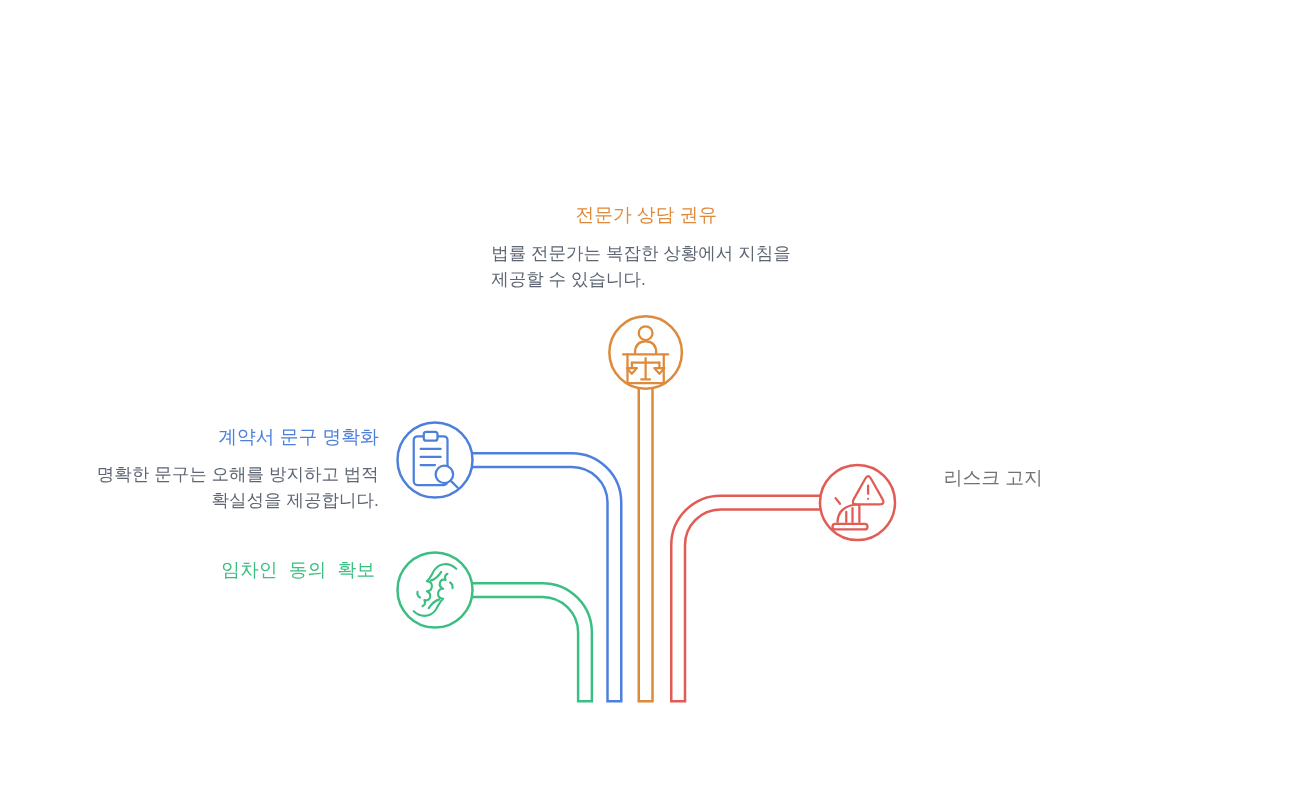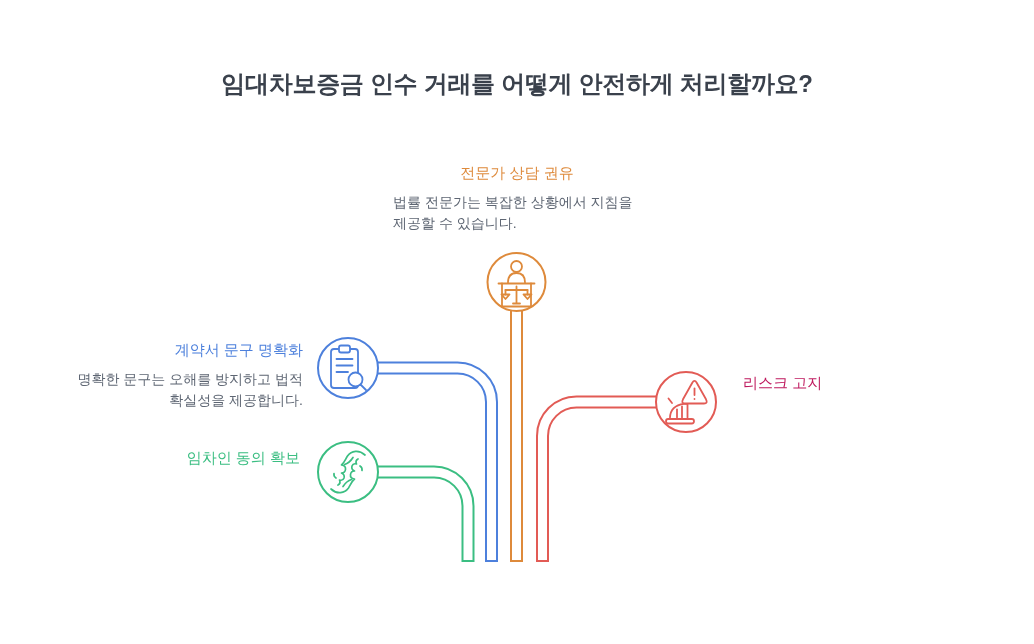--- a/index.html
+++ b/index.html
@@ -25,24 +25,24 @@
   .step-body{
     font-size:14px;line-height:21px;color:#5e6673;
     white-space:pre-line;margin:0;
   }
   .align-right{text-align:right;}
   .align-left{text-align:left;}
   .align-center-head .step-heading{text-align:center;}
   .c-orange{color:#de8a3b;}
   .c-blue{color:#4d80dc;}
   .c-green{color:#3bbe82;}
-  .c-red{color:#be185d;}
+  .c-red{color:#737373;margin-left:12px;}
   #step-expert{left:393px;top:163px;width:248px;}
   #step-contract{right:731px;top:340px;width:260px;}
-  #step-tenant{right:734px;top:448px;width:280px;}
+  #step-tenant{right:734px;top:448px;width:280px;font-family:Liberation Mono, monospace;}
   #step-risk{left:743px;top:373px;width:270px;}
 </style>
 </head>
 <body>
 
 <div class="canvas">
 
   <svg class="diagram-svg" width="1034" height="644" viewBox="0 0 1034 644">
 
     <g>
@@ -105,21 +105,20 @@
       <path d="M 694.5 388.5 V 395"></path>
       <circle cx="694.5" cy="399" r="0.9" fill="#e25b55" stroke="none"></circle>
       <path d="M 670 417.5 Q 670.5 405.5 684 403.8 L 687.5 403.8 L 687.5 417.5"></path>
       <path d="M 677 409.5 V 417.5"></path>
       <path d="M 682 406.5 V 417.5"></path>
       <rect x="666" y="419" width="28" height="4.5" rx="2.2"></rect>
       <path d="M 672 403 L 668.5 398.5"></path>
     </g>
   </svg>
 
-  <h1 class="page-title">임대차보증금 인수 거래를 어떻게 안전하게 처리할까요?</h1>
 
   <div class="step align-right" id="step-contract">
     <h2 class="step-heading c-blue">계약서 문구 명확화</h2>
     <p class="step-body">명확한 문구는 오해를 방지하고 법적
 확실성을 제공합니다.</p>
   </div>
 
   <div class="step align-left align-center-head" id="step-expert">
     <h2 class="step-heading c-orange">전문가 상담 권유</h2>
     <p class="step-body">법률 전문가는 복잡한 상황에서 지침을

